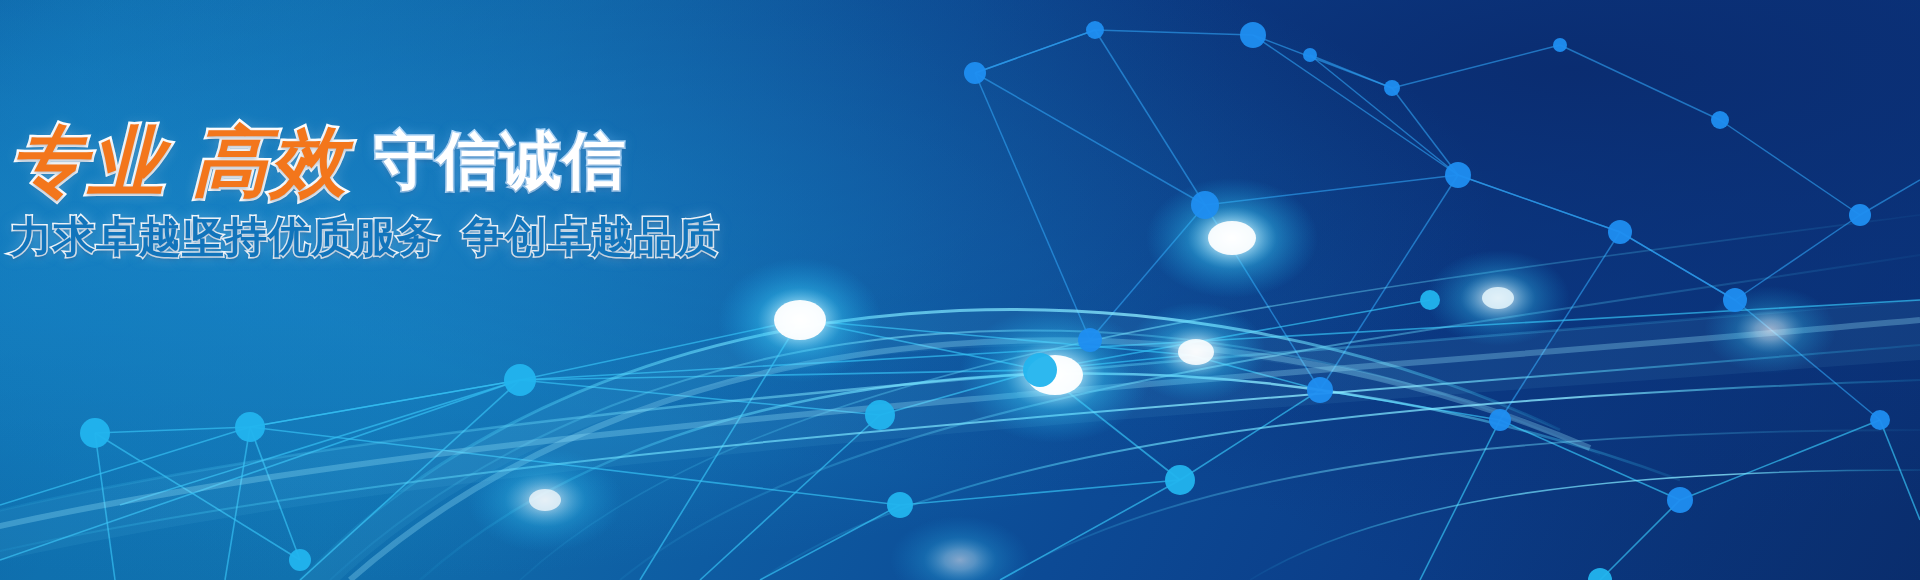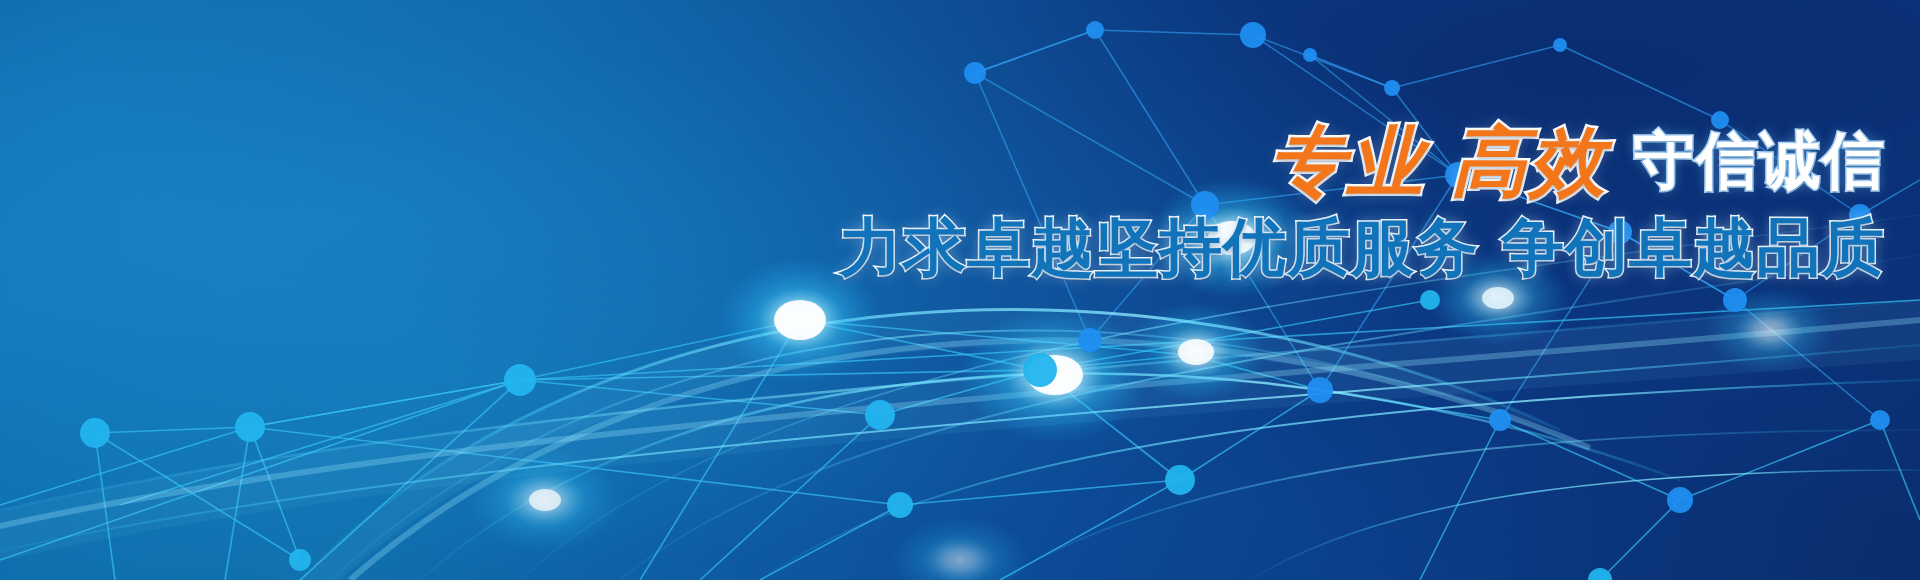--- a/index.html
+++ b/index.html
@@ -9,21 +9,21 @@
     background:
       radial-gradient(ellipse 900px 620px at 22% 34%, #1277b8 0%, rgba(18,119,184,0) 62%),
       radial-gradient(ellipse 700px 520px at 2% 52%, #0f74b4 0%, rgba(15,116,180,0) 65%),
       radial-gradient(ellipse 1250px 900px at 96% 6%, #0a2f73 0%, rgba(10,47,115,0) 70%),
       linear-gradient(115deg,#0d63a6 0%, #0f6fad 14%, #1071ae 26%, #0e5ca2 44%, #0c4a95 60%, #0b3d88 76%, #0a3377 90%, #0a2d6c 100%);
   }
   #banner>*{position:absolute;}
   .layer{top:0;left:0;width:1920px;height:580px;pointer-events:none;}
 
   
-  #tagline-block{left:17px;top:124px;width:1868px;text-align:right;}
+  #tagline-block{left:10px;top:124px;width:1868px;text-align:left;}
 
   .line1{
     display:block;line-height:1;white-space:nowrap;
     font-size:68px;font-weight:700;letter-spacing:2px;
   }
   .brush{
     font-family:"DejaVu Serif","Liberation Serif",serif;
     font-style:italic;font-weight:700;
     color:#f3761b;
     -webkit-text-stroke:5px #ffffff;
@@ -35,21 +35,21 @@
   .solidwhite{
     color:#ffffff;
     -webkit-text-stroke:3px #bfe2ff;
     paint-order:stroke fill;
     font-weight:700;font-size:62px;letter-spacing:1px;
     text-shadow:0 0 12px rgba(130,200,255,.55), 0 2px 5px rgba(0,40,90,.45);
     vertical-align:6px;
   }
   .line2{
     display:block;margin-top:16px;line-height:1;white-space:nowrap;
-    font-size:63px;font-weight:700;letter-spacing:1px;
+    font-size:42px;font-weight:700;letter-spacing:1px;
     color:#1174bb;
     -webkit-text-stroke:3px #ffffff;
     paint-order:stroke fill;
     text-shadow:0 0 13px rgba(190,230,255,.5), 0 2px 5px rgba(0,40,90,.4);
   }
   .gap{display:inline-block;width:22px;}
 </style>
 </head>
 <body>
 

